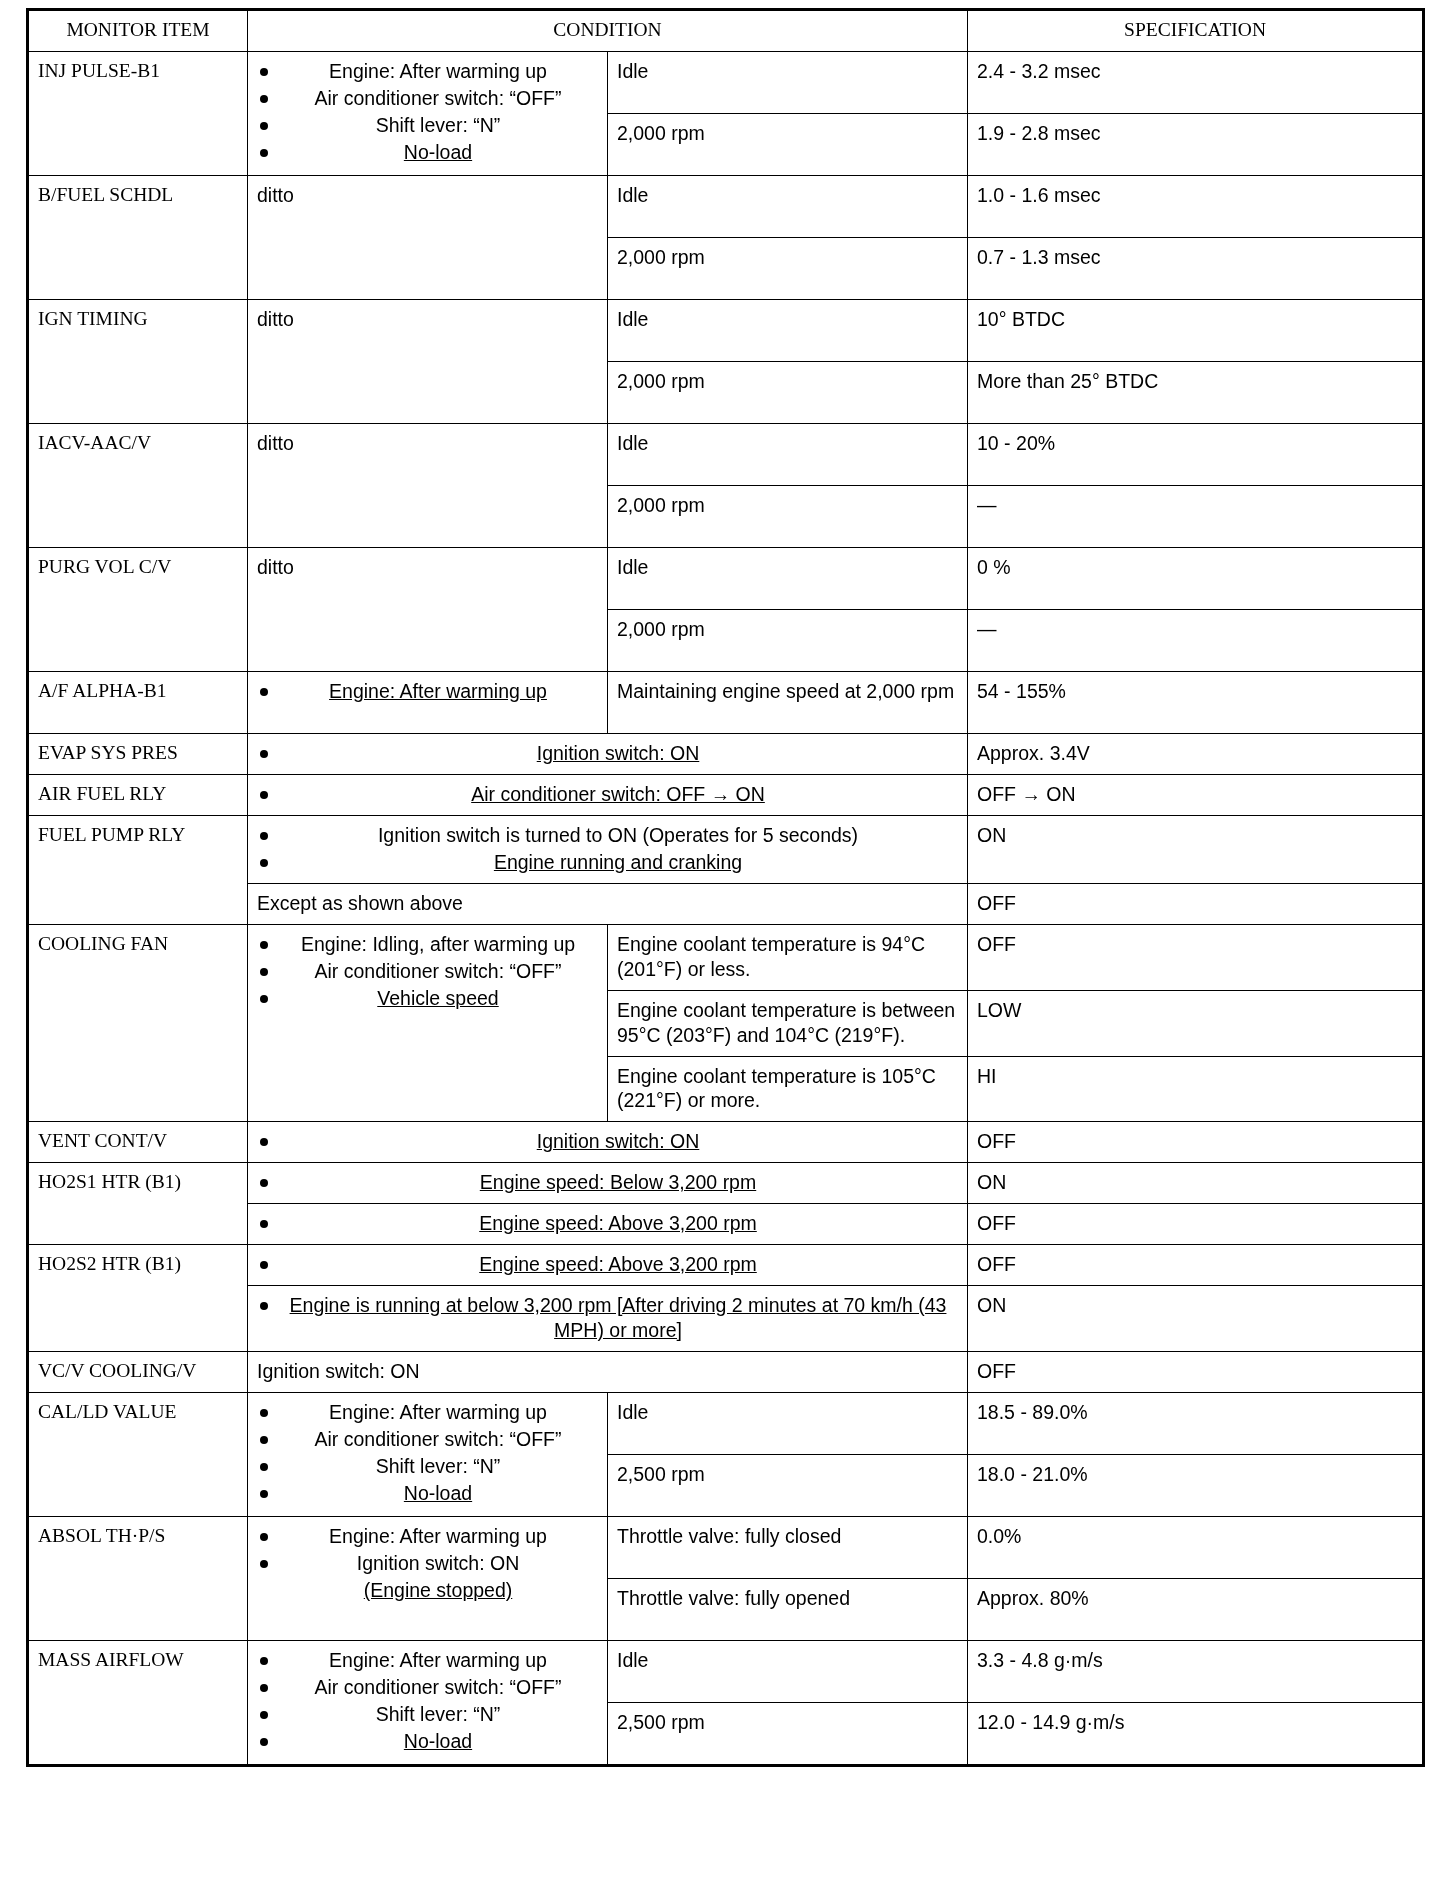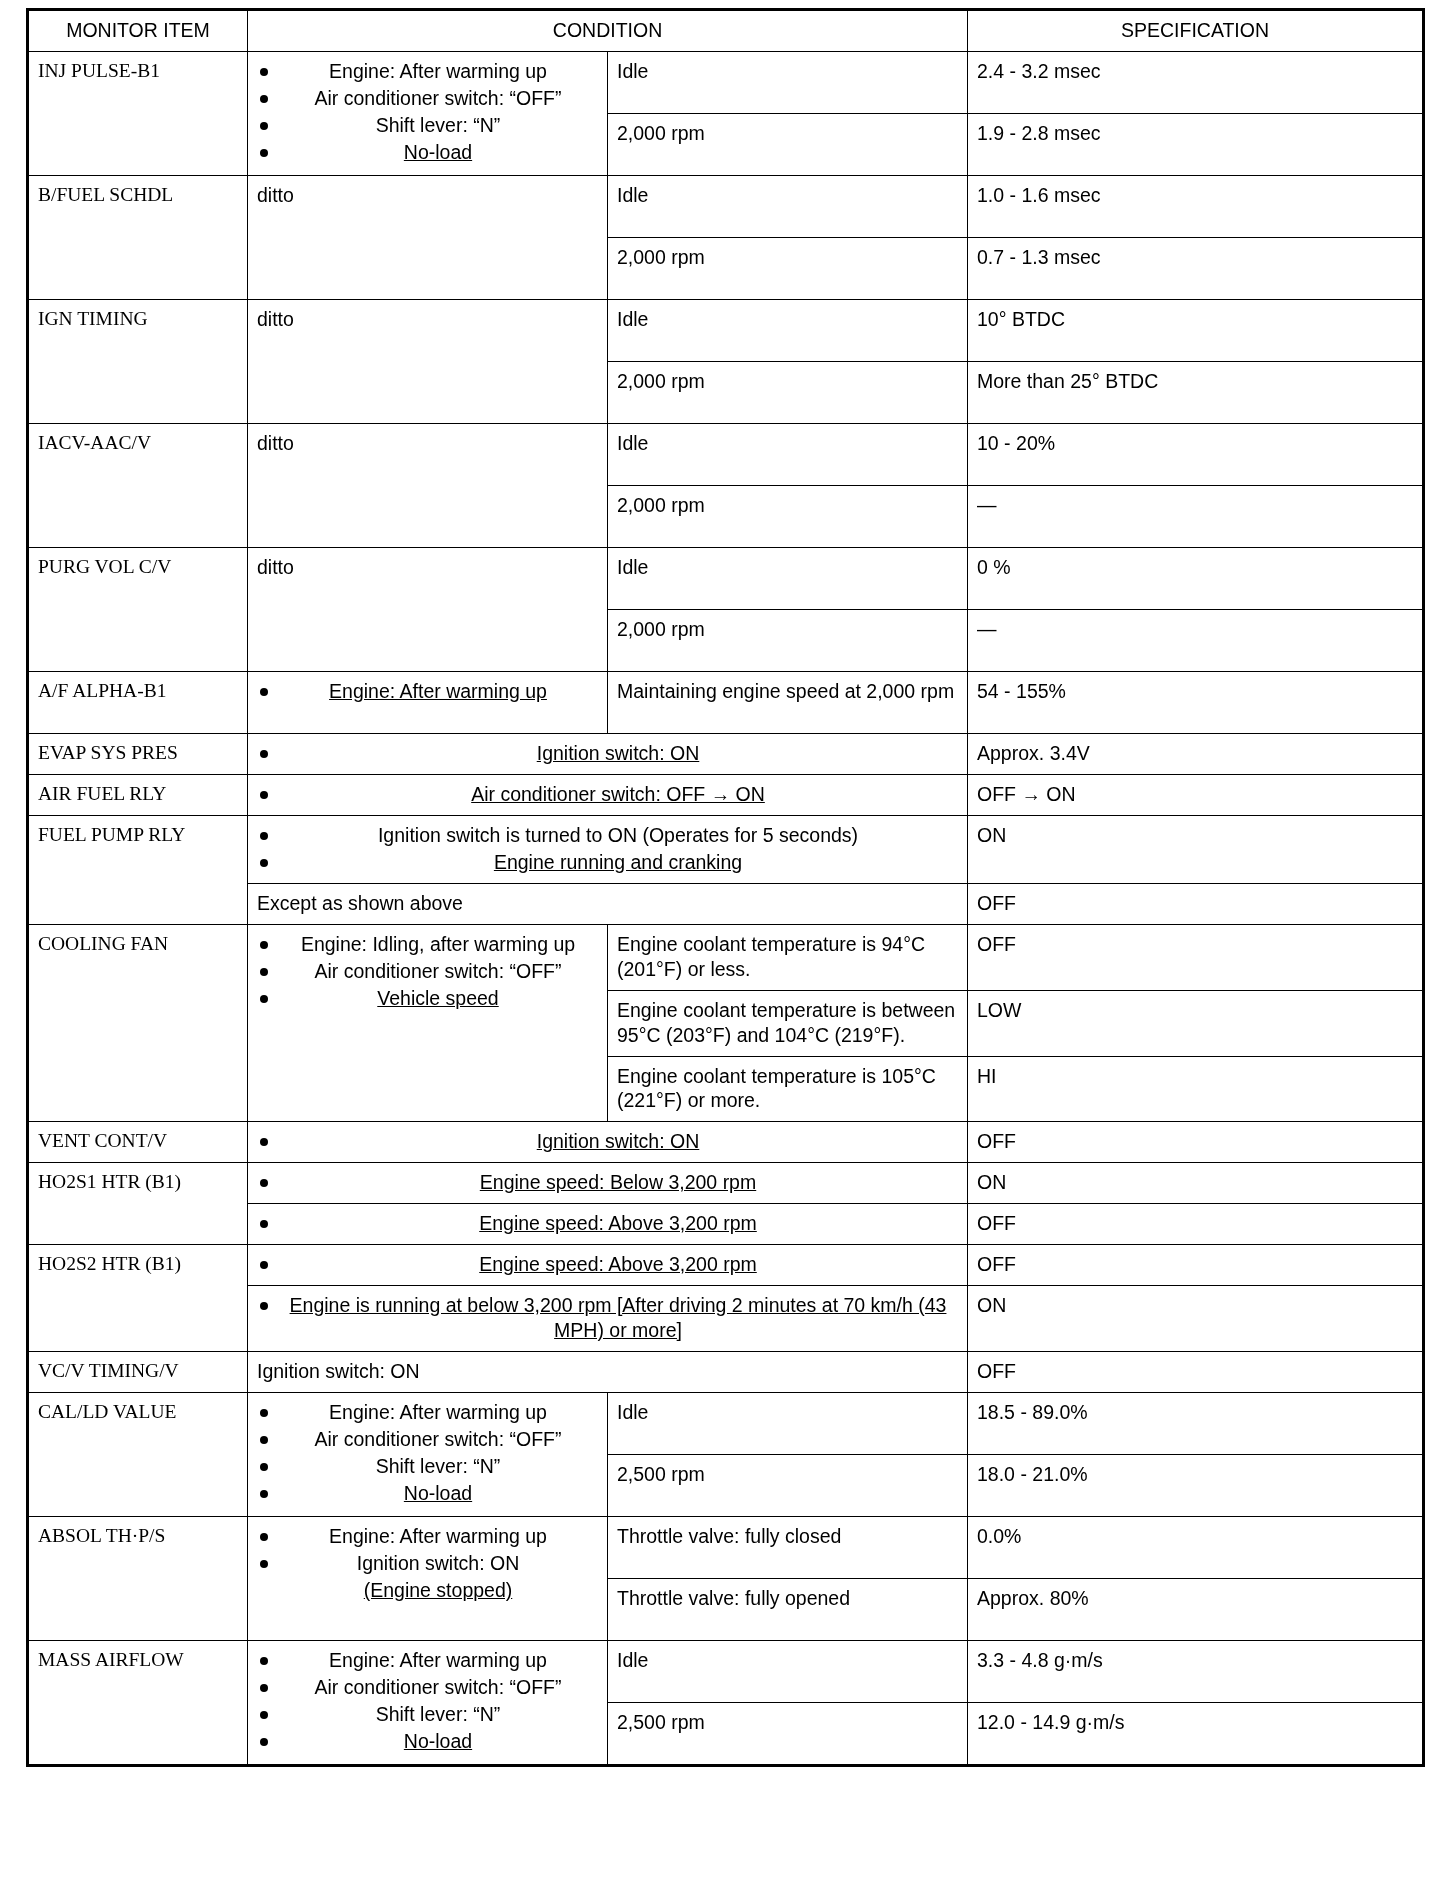--- a/index.html
+++ b/index.html
@@ -75,21 +75,21 @@
   }
   ul.bul li.nobullet::before { display: none; }
   .ditto {
     text-align: center;
     padding-top: 22px;
   }
   col.c-item { width: 220px; }
   col.c-cond1 { width: 360px; }
   col.c-cond2 { width: 360px; }
   col.c-spec { width: 456px; }
-  .hdr-row td { font-size: 19.5px; }
+  .hdr-row td { font-size: 19.5px; font-family: Liberation Serif, serif; }
   .cell-tall { height: 46px; }
 </style>
 </head>
 <body>
 
 <div class="page">
   <table class="spec">
     <colgroup>
       <col class="c-item">
       <col class="c-cond1">
@@ -260,21 +260,21 @@
         </tr>
         <tr>
           <td colspan="2">
             <ul class="bul">
               <li>Engine is running at below 3,200 rpm [After driving 2 minutes at 70 km/h (43 MPH) or more]</li>
             </ul>
           </td>
           <td>ON</td>
         </tr>
         <tr>
-          <td class="item mid" rowspan="1">VC/V TIMING/V</td>
+          <td class="item mid" rowspan="1">VC/V COOLING/V</td>
           <td colspan="2">Ignition switch: ON</td>
           <td>OFF</td>
         </tr>
         <tr>
           <td class="item mid" rowspan="2">CAL/LD VALUE</td>
           <td rowspan="2" class="mid">
             <ul class="bul">
               <li>Engine: After warming up</li>
               <li>Air conditioner switch: “OFF”</li>
               <li>Shift lever: “N”</li>

